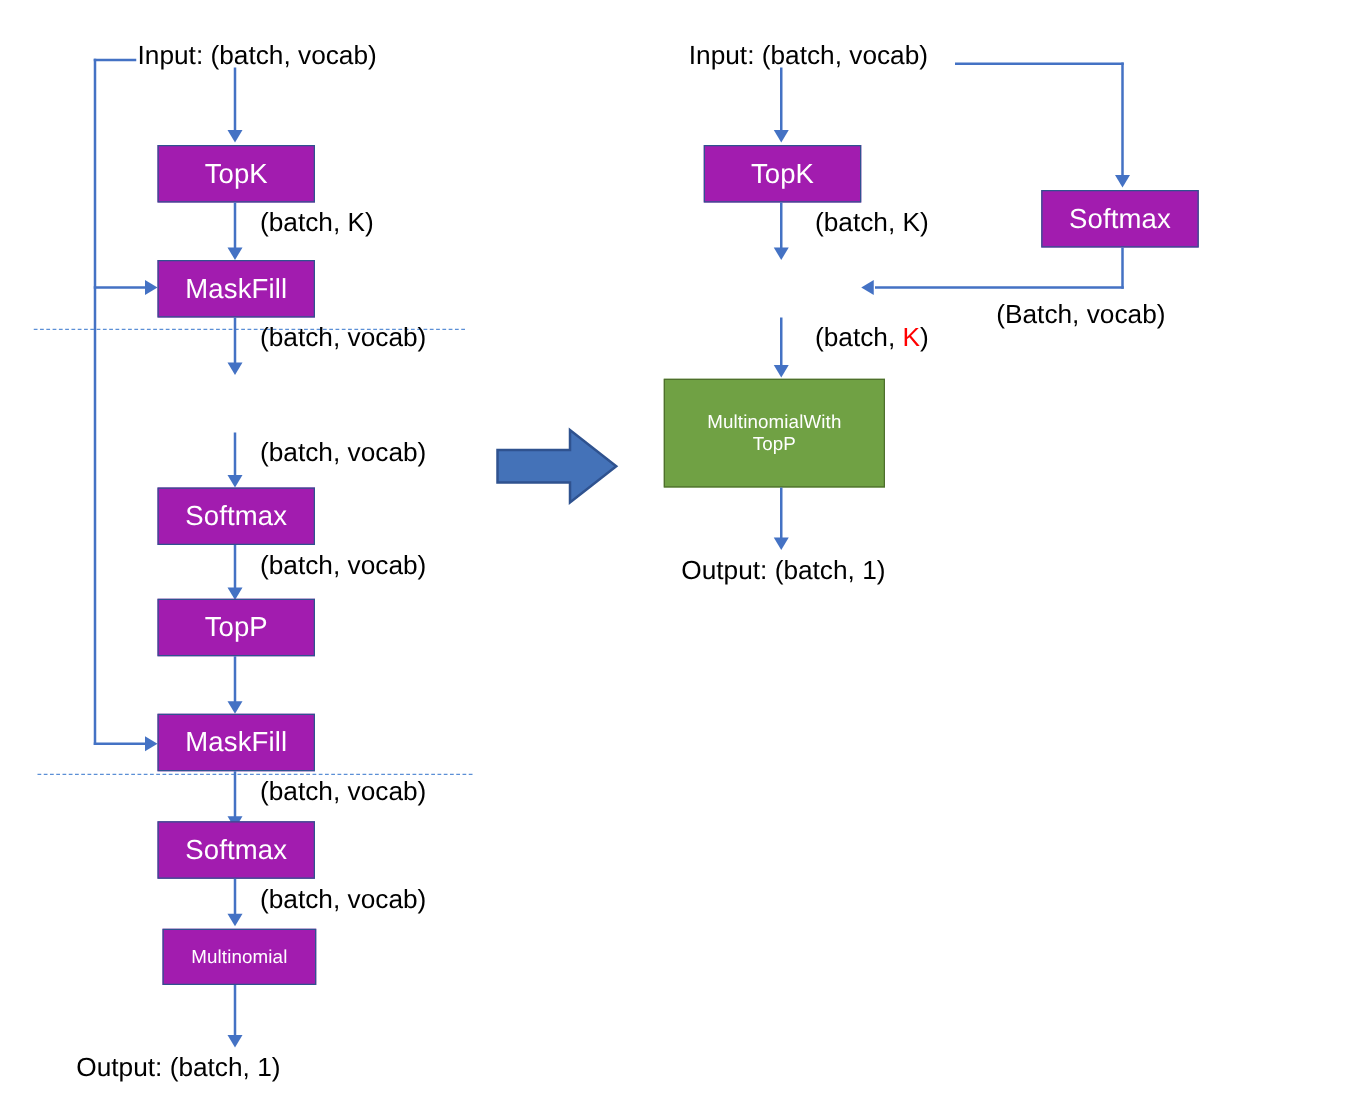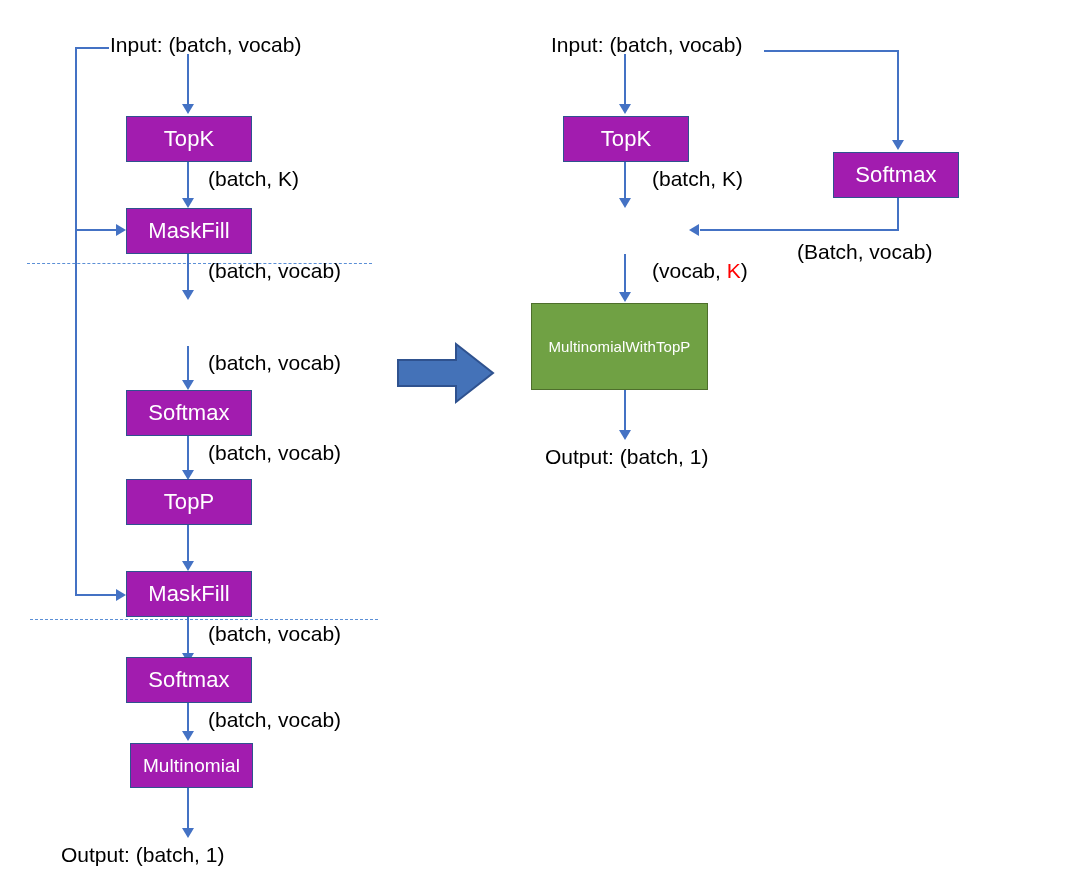--- a/index.html
+++ b/index.html
@@ -142,21 +142,21 @@
   <div class="txt" style="left:208px; top:622px; font-size:21px;">(batch, vocab)</div>
 
   <div class="node blue" style="left:126px; top:657px; width:126px; height:46px; font-size:22px;">
     <span class="lbl">Softmax</span>
   </div>
 
   <div class="ln vln" style="left:187px; top:703px; height:30px;"></div>
   <div class="arrowhead down" style="left:182px; top:731px;"></div>
   <div class="txt" style="left:208px; top:708px; font-size:21px;">(batch, vocab)</div>
 
-  <div class="node blue" style="left:130px; top:743px; width:123px; height:45px; font-size:19px;">
+  <div class="node blue" style="left:130px; top:743px; width:123px; height:45px; font-size:15px;">
     <span class="lbl">Multinomial</span>
   </div>
 
   <div class="ln vln" style="left:187px; top:788px; height:42px;"></div>
   <div class="arrowhead down" style="left:182px; top:828px;"></div>
   <div class="txt" style="left:61px; top:843px; font-size:21px;">Output: (batch, 1)</div>
 
   <svg class="bigarrow" style="left:396px; top:340px;" width="100" height="66" viewBox="0 0 100 66">
     <polygon points="2,20 60,20 60,4 97,33 60,62 60,46 2,46" fill="#4472B8" stroke="#2F528F" stroke-width="2"></polygon>
   </svg>
@@ -184,24 +184,24 @@
 
 
   <div class="ln vln" style="left:897px; top:198px; height:33px;"></div>
   <div class="ln hln" style="left:700px; top:229px; width:199px;"></div>
   <div class="arrowhead left" style="left:689px; top:224px;"></div>
   <div class="txt" style="left:797px; top:240px; font-size:21px;">(Batch, vocab)</div>
 
   <div class="ln vln" style="left:624px; top:254px; height:38px;"></div>
   <div class="arrowhead down" style="left:619px; top:292px;"></div>
   <div class="txt" style="left:652px; top:259px; font-size:21px;">
-    <span>(vocab, </span><span class="hl">K</span><span>)</span>
-  </div>
-
-  <div class="node green" style="left:531px; top:303px; width:177px; height:87px; font-size:15px; flex-direction:row;">
+    <span>(batch, </span><span class="hl">K</span><span>)</span>
+  </div>
+
+  <div class="node green" style="left:531px; top:303px; width:177px; height:87px; font-size:15px; flex-direction:column;">
     <span class="lbl">MultinomialWith</span>
     <span class="lbl">TopP</span>
   </div>
 
   <div class="ln vln" style="left:624px; top:390px; height:42px;"></div>
   <div class="arrowhead down" style="left:619px; top:430px;"></div>
   <div class="txt" style="left:545px; top:445px; font-size:21px;">Output: (batch, 1)</div>
 
 </div>
 

